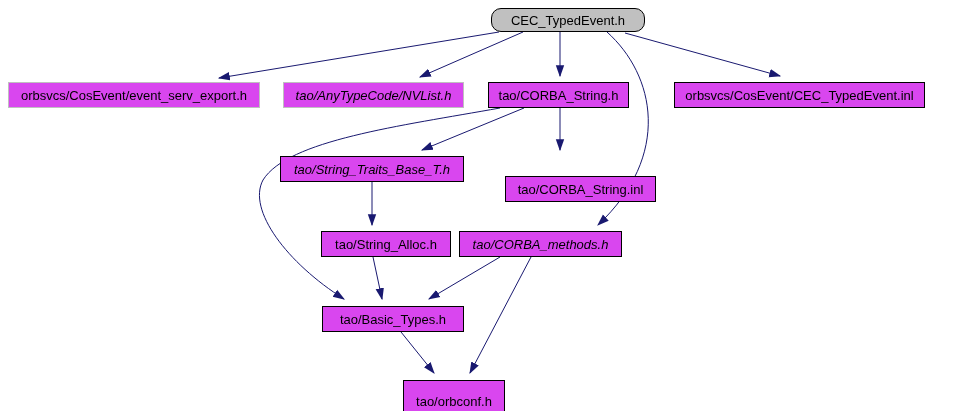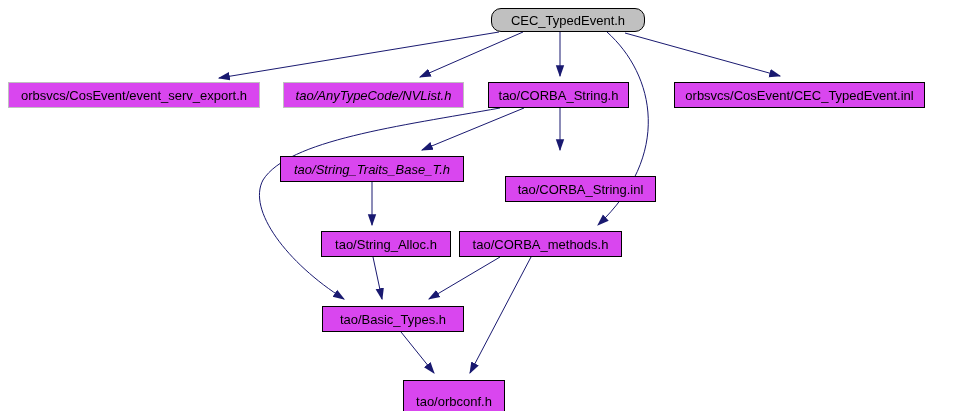--- a/index.html
+++ b/index.html
@@ -84,21 +84,21 @@
       </div>
       <div class="node" style="left: 280px; top: 156px; width: 184px; height: 26px; font-style: italic;">
         <span>tao/String_Traits_Base_T.h</span>
       </div>
       <div class="node" style="left: 505px; top: 156px; width: 151px; height: 26px; margin-top: 20px;">
         <span>tao/CORBA_String.inl</span>
       </div>
       <div class="node" style="left: 321px; top: 231px; width: 130px; height: 26px;">
         <span>tao/String_Alloc.h</span>
       </div>
-      <div class="node" style="left: 459px; top: 231px; width: 163px; height: 26px;">
+      <div class="node" style="left: 459px; top: 231px; width: 163px; height: 26px; font-style: italic;">
         <span>tao/CORBA_methods.h</span>
       </div>
       <div class="node" style="left: 322px; top: 306px; width: 142px; height: 26px;">
         <span>tao/Basic_Types.h</span>
       </div>
       <div class="node" style="left: 403px; top: 380px; width: 102px; height: 42px;">
         <span>tao/orbconf.h</span>
       </div>
     </div>
 </div>

